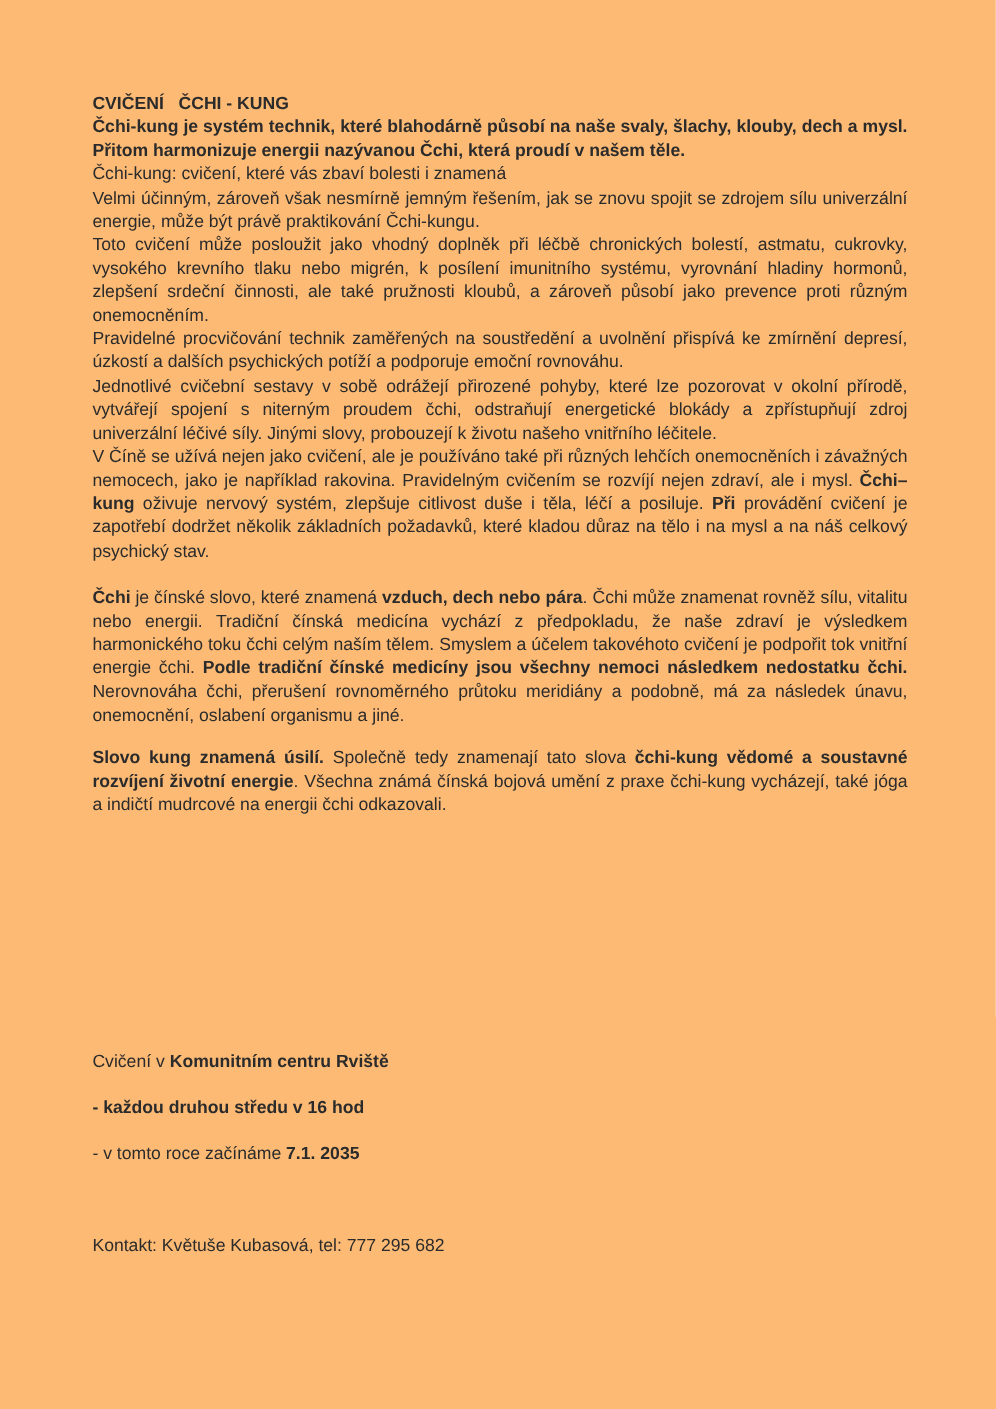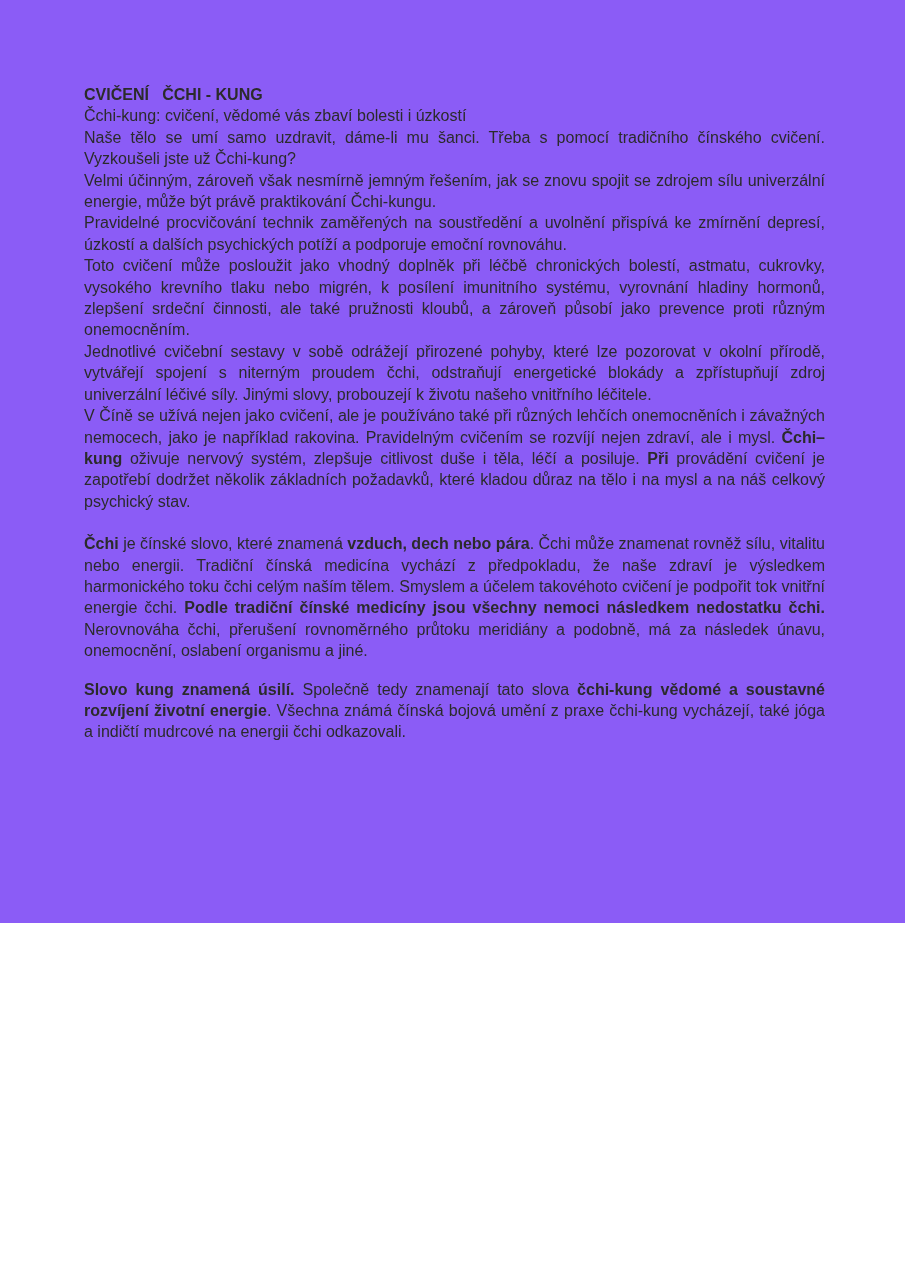--- a/index.html
+++ b/index.html
@@ -3,21 +3,21 @@
 <meta charset="utf-8">
 <title>Document</title>
 <style>
   html,body{margin:0;padding:0;}
   body{
     width:905px;height:1281px;
     background:#ffffff;
     font-family:"Liberation Sans","DejaVu Sans",sans-serif;
     color:#2b2b2b;
   }
-  .page{position:relative;width:905px;height:923px;overflow:hidden;background:#8b5cf6;}
+  .page{position:relative;width:905px;height:1281px;overflow:hidden;background:#fdba74;}
   .content{
     position:absolute;left:84px;top:84px;width:741px;
     font-size:16px;line-height:21.4px;
   }
   .content p{margin:0;text-align:justify;}
   .content p.left{text-align:left;}
   .content p.pre{white-space:pre-wrap;}
   b{font-weight:bold;}
   .mt-h1{margin-top:27px !important;}
   .mt-h2{margin-top:23px !important;}
@@ -39,35 +39,37 @@
   .photo-wrap svg{display:block;}
   a.u,span.u{text-decoration:underline;color:inherit;cursor:pointer;}
 </style>
 </head>
 <body>
 
 <div class="page">
 
   <div class="content">
     <p class="left pre"><b>CVIČENÍ   ČCHI - KUNG</b></p>
-    <p class="left"><span>Čchi-kung: cvičení, vědomé vás zbaví bolesti i úzkostí</span></p>
-    <p><span>Naše tělo se umí samo uzdravit, dáme-li mu šanci. Třeba s pomocí tradičního čínského cvičení. Vyzkoušeli jste už Čchi-kung?</span></p>
+    <p><b>Čchi-kung je systém technik, které blahodárně působí na naše svaly, šlachy, klouby, dech a mysl. Přitom harmonizuje energii nazývanou Čchi, která proudí v našem těle.</b></p>
+    <p class="left"><span>Čchi-kung: cvičení, které vás zbaví bolesti i znamená</span></p>
     <p><span>Velmi účinným, zároveň však nesmírně jemným řešením, jak se znovu spojit se zdrojem sílu univerzální energie, může být právě praktikování Čchi-kungu.</span></p>
+    <p><span>Toto cvičení může posloužit jako vhodný doplněk při léčbě chronických bolestí, astmatu, cukrovky, vysokého krevního tlaku nebo migrén, k posílení imunitního systému, vyrovnání hladiny hormonů, zlepšení srdeční činnosti, ale také pružnosti kloubů, a zároveň působí jako prevence proti různým onemocněním.</span></p>
     <p><span>Pravidelné procvičování technik zaměřených na soustředění a uvolnění přispívá ke zmírnění depresí, úzkostí a dalších psychických potíží a podporuje emoční rovnováhu.</span></p>
-    <p><span>Toto cvičení může posloužit jako vhodný doplněk při léčbě chronických bolestí, astmatu, cukrovky, vysokého krevního tlaku nebo migrén, k posílení imunitního systému, vyrovnání hladiny hormonů, zlepšení srdeční činnosti, ale také pružnosti kloubů, a zároveň působí jako prevence proti různým onemocněním.</span></p>
     <p><span>Jednotlivé cvičební sestavy v sobě odrážejí přirozené pohyby, které lze pozorovat v okolní přírodě, vytvářejí spojení s niterným proudem čchi, odstraňují energetické blokády a zpřístupňují zdroj univerzální léčivé síly. Jinými slovy, probouzejí k životu našeho vnitřního léčitele.</span></p>
     <p><span>V Číně se užívá nejen jako cvičení, ale je používáno také při různých lehčích onemocněních i závažných nemocech, jako je například rakovina. Pravidelným cvičením se rozvíjí nejen zdraví, ale i mysl. </span><b>Čchi–kung</b><span> oživuje nervový systém, zlepšuje citlivost duše i těla, léčí a posiluje. </span><b>Při</b><span> provádění cvičení je zapotřebí dodržet několik základních požadavků, které kladou důraz na tělo i na mysl a na náš celkový psychický stav.</span></p>
     <p class="mt-p1"><b>Čchi</b><span> je čínské slovo, které znamená </span><b>vzduch, dech nebo pára</b><span>. Čchi může znamenat rovněž sílu, vitalitu nebo energii. Tradiční čínská medicína vychází z předpokladu, že naše zdraví je výsledkem harmonického toku čchi celým naším tělem. Smyslem a účelem takovéhoto cvičení je podpořit tok vnitřní energie čchi. </span><b>Podle tradiční čínské medicíny jsou všechny nemoci následkem nedostatku čchi.</b><span> Nerovnováha čchi, přerušení rovnoměrného průtoku meridiány a podobně, má za následek únavu, onemocnění, oslabení organismu a jiné.</span></p>
     <p class="mt-p2"><b>Slovo kung znamená úsilí.</b><span> Společně tedy znamenají tato slova </span><b>čchi-kung vědomé a soustavné rozvíjení životní energie</b><span>. Všechna známá čínská bojová umění z praxe čchi-kung vycházejí, také jóga a indičtí mudrcové na energii čchi odkazovali.</span></p>
   </div>
 
   <div class="bottom">
     <div class="footer-col">
       <p><span>Cvičení v </span><b>Komunitním centru Rviště</b></p>
+      <p class="f-gap"><b>- každou druhou středu v 16 hod</b></p>
       <p class="f-gap"><span>- v tomto roce začínáme </span><b>7.1. 2035</b></p>
+      <p class="f-bigap"><span>Kontakt: Květuše Kubasová, tel: 777 295 682</span></p>
     </div>
 
     <div class="photo-wrap">
       <svg viewBox="0 0 352 222" width="352" height="222" xmlns="http://www.w3.org/2000/svg">
 
         <rect x="0" y="0" width="352" height="62" fill="#ccd2d2"></rect>
         <g>
           <ellipse cx="70" cy="10" rx="90" ry="14" fill="#e7eae8"></ellipse>
           <ellipse cx="200" cy="6" rx="110" ry="12" fill="#dfe3e1"></ellipse>
           <ellipse cx="310" cy="14" rx="70" ry="12" fill="#eef0ee"></ellipse>

